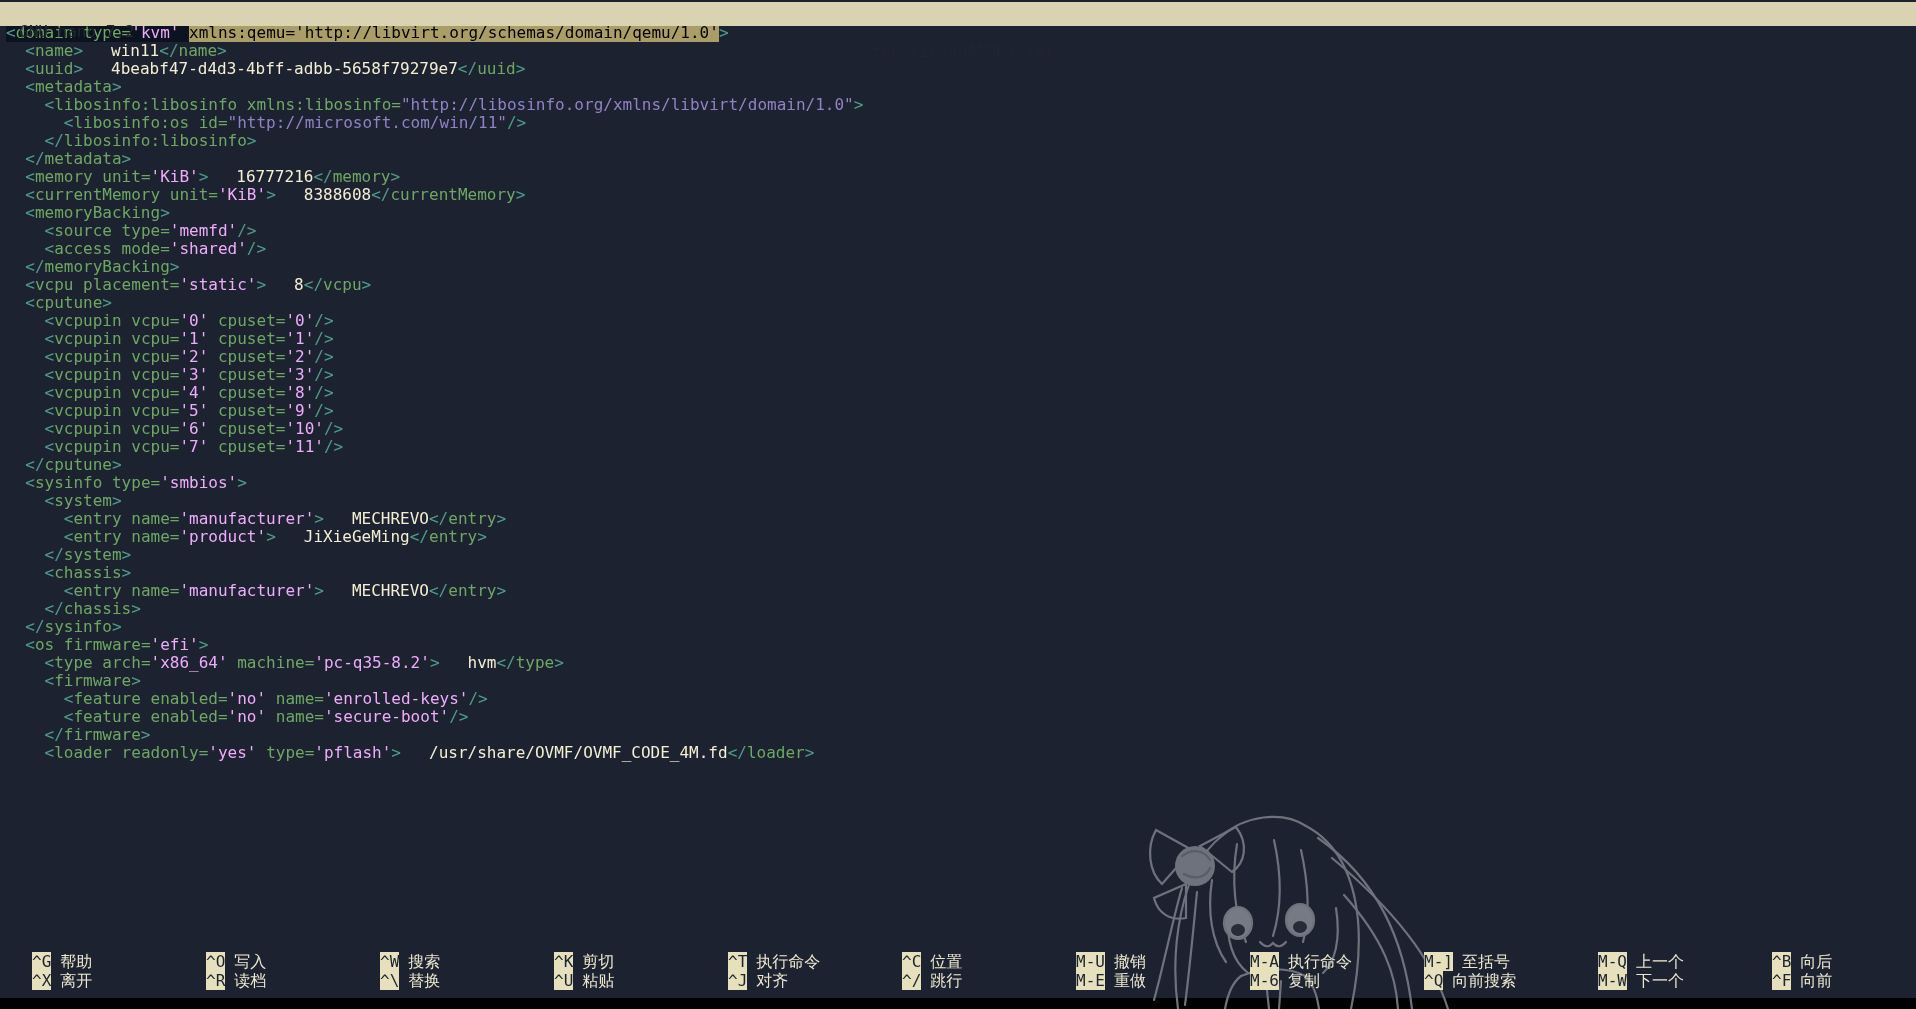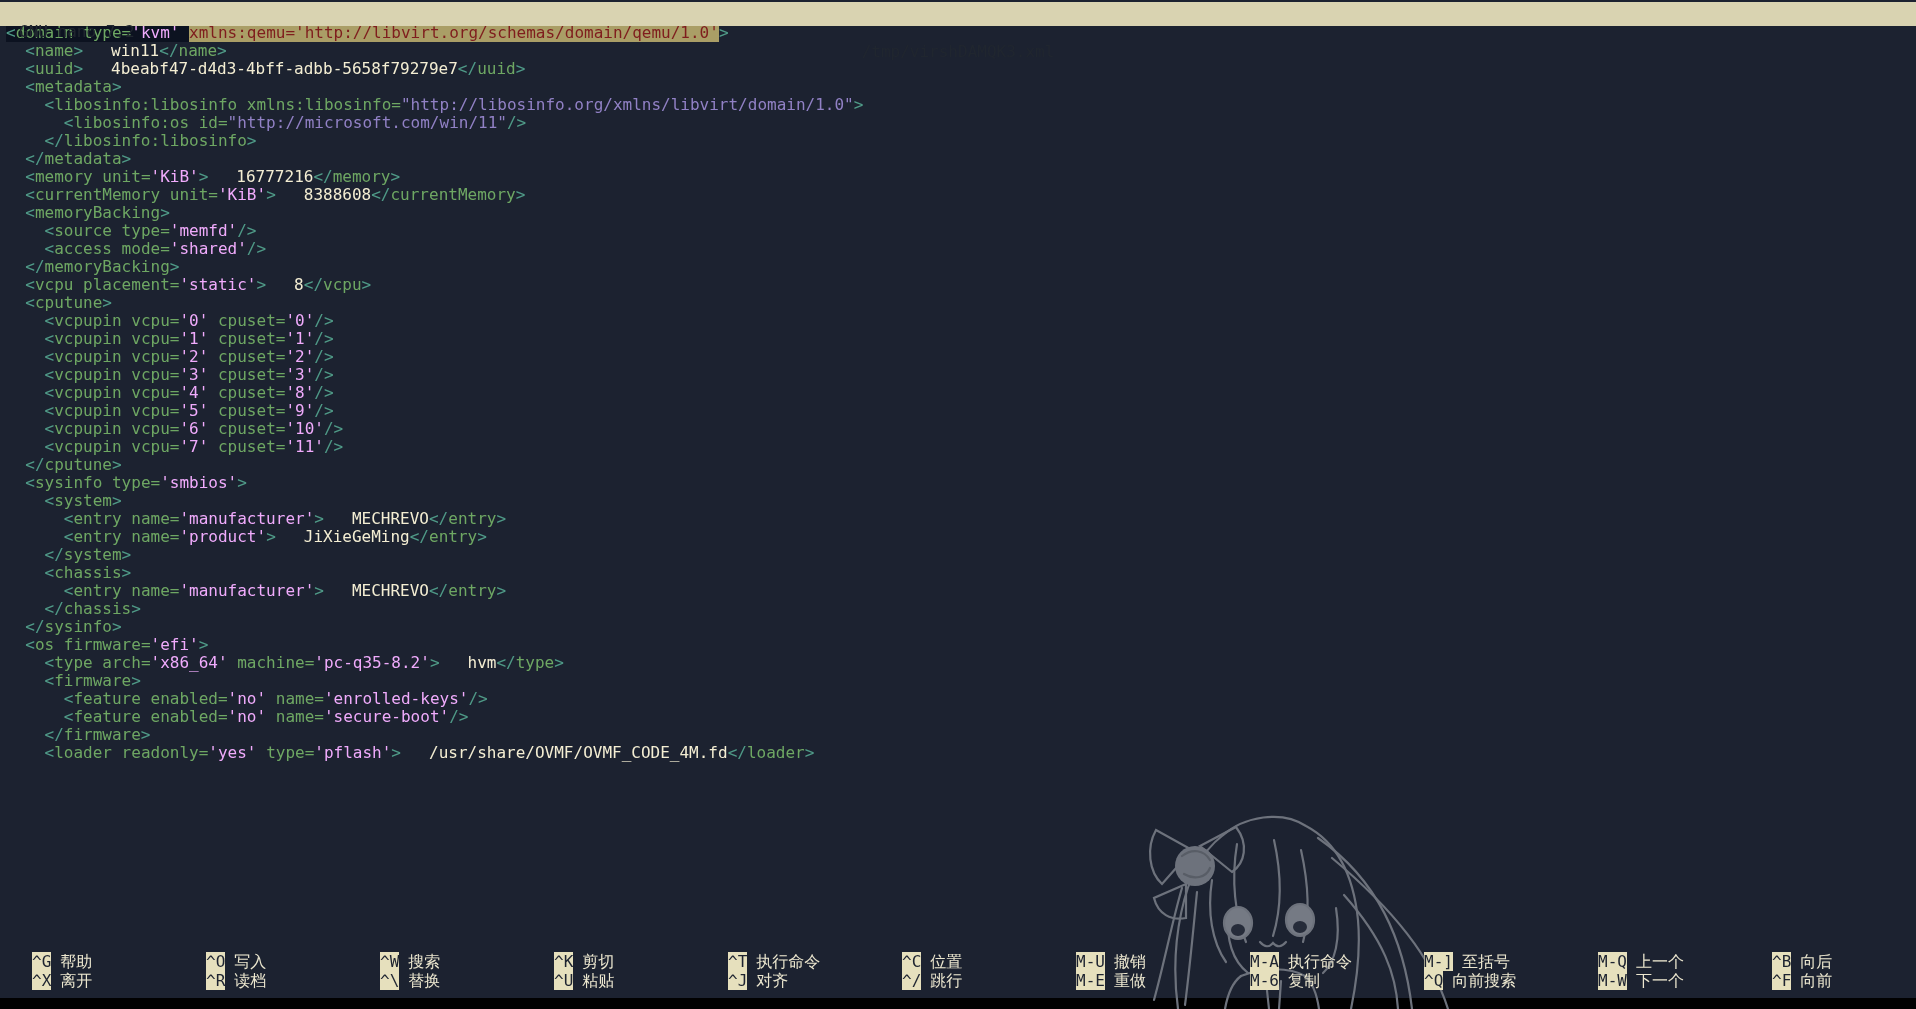--- a/index.html
+++ b/index.html
@@ -22,21 +22,21 @@
     position:absolute;top:24px;left:6px;right:0;z-index:1;
     white-space:pre;line-height:18px;color:#c9cdd4;
   }
   .code-line{height:18px;}
   .p{color:#4f9a87;}          
   .n{color:#6ea763;}          
   .v{color:#f0abfc;}          
   .s{color:#9181c5;}          
   .t{color:#f4eed3;font-weight:normal;margin-left:28px;} 
   .d{background:#0c1220;}     
-  .sel{background:#aa9e66;color:#7f1d1d;} 
+  .sel{background:#aa9e66;color:#000000;} 
   
   .watermark{
     position:absolute;left:1282px;top:856px;z-index:2;
     font-size:96px;font-weight:bold;letter-spacing:4px;
     color:#696e78;white-space:nowrap;line-height:1;
   }
   .char-art{position:absolute;left:1140px;top:800px;z-index:3;}
   
   .footer{
     position:absolute;left:2px;bottom:19px;height:38px;z-index:6;

